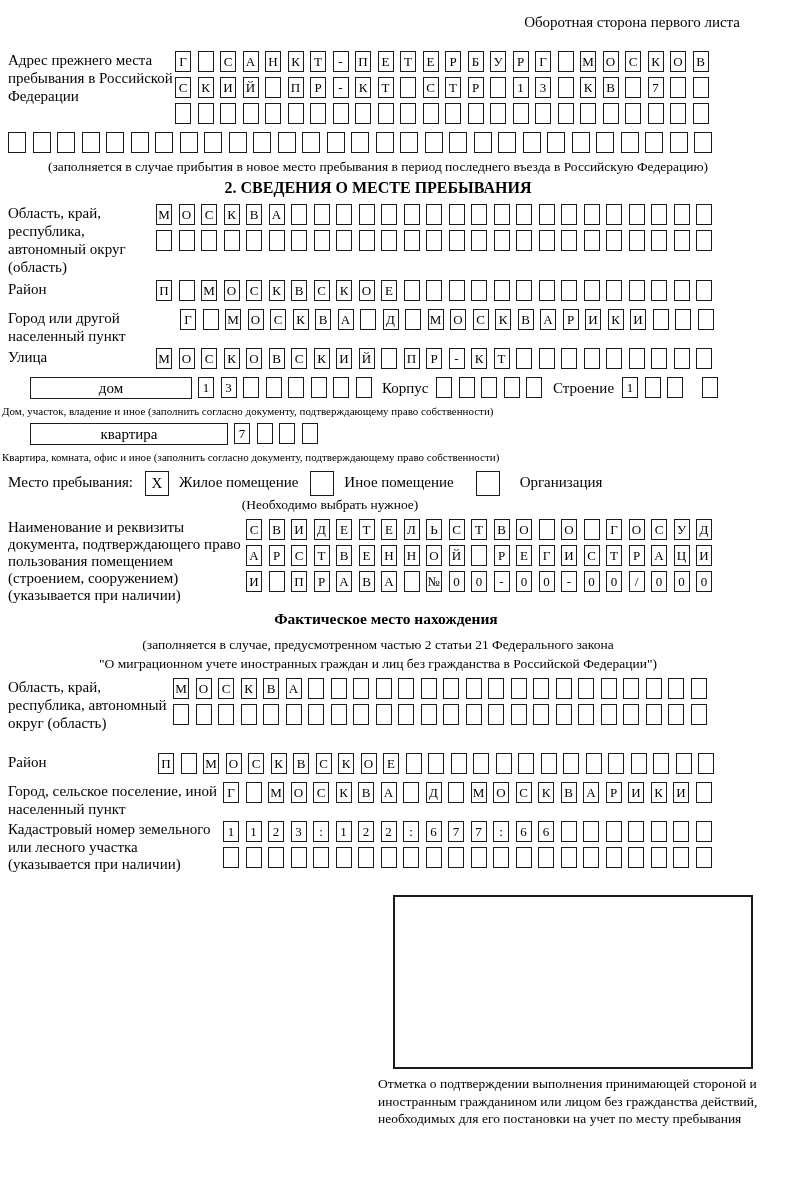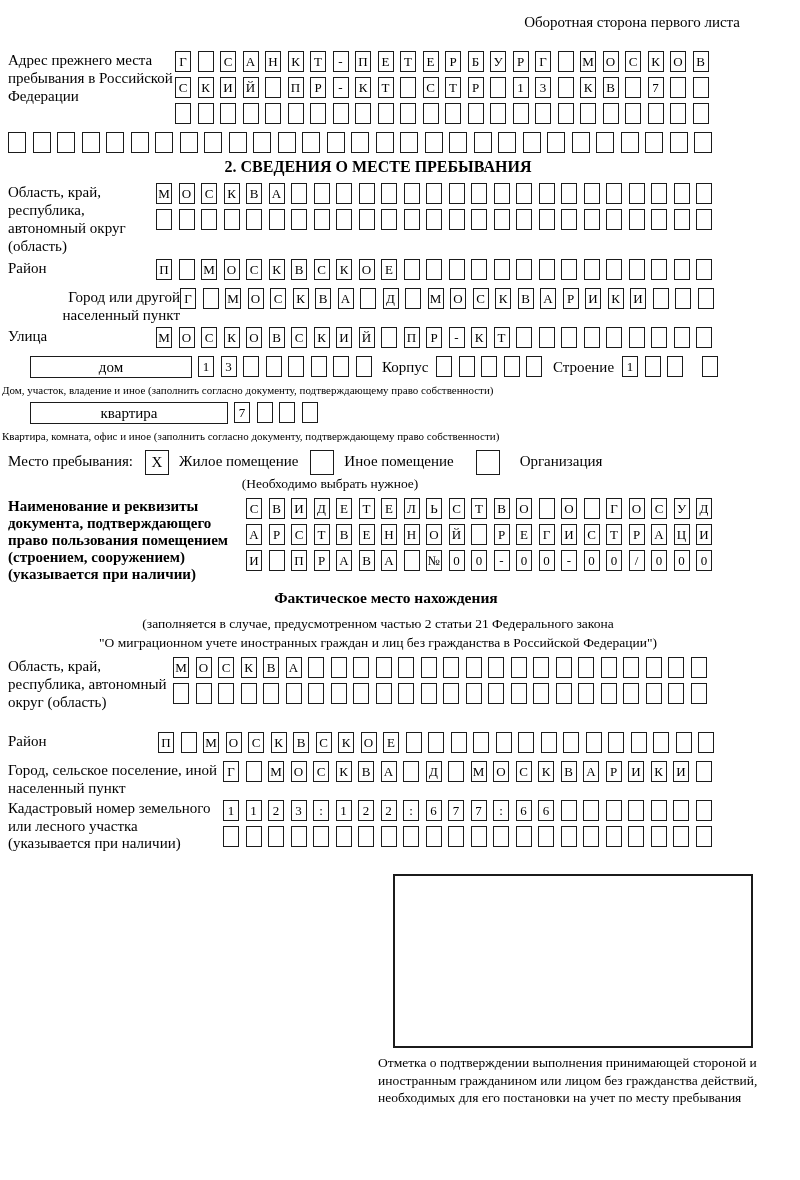--- a/index.html
+++ b/index.html
@@ -3,21 +3,21 @@
 <meta charset="utf-8">
 <style>
   html,body{margin:0;padding:0;background:#fff;}
   body{width:800px;height:1180px;font-family:"Liberation Serif", serif;color:#000;}
   .page{position:relative;width:800px;height:1180px;overflow:hidden;background:#fff;}
 
   .hdr{ text-align:right; padding:14px 60px 0 0; font-size:15px; }
 
   .field{ display:flex; align-items:flex-start; padding-left:8px; margin-bottom:3px; }
   .flabel{ font-size:15px; line-height:18px; flex-shrink:0; }
-  .w167{width:167px;} .w148{width:148px;} .w172{width:172px;text-align:right;} .w165{width:165px;}
+  .w167{width:167px;} .w148{width:148px;} .w172{width:172px;} .w165{width:165px;}
   .w150{width:150px;} .w215{width:215px;} .w238{width:238px;}
 
   .crow{ white-space:nowrap; margin-bottom:4px; height:22px; }
   .crow.inline{ display:inline-block; margin-bottom:0; vertical-align:top; }
   .cell{ display:inline-block; width:14px; height:19px; border:1.5px solid #1b1b1b;
          margin-right:6.5px; text-align:center; font-size:13px; line-height:19px;
          vertical-align:top; background:#fff; }
   .wide .cell{ width:16px; }
   .b1pad{ padding-left:8px; }
 
@@ -51,20 +51,21 @@
 
   <div class="field" style="margin-top:20px;">
     <div class="flabel w167">Адрес прежнего места пребывания в Российской Федерации</div>
     <div>
       <div class="crow"><span class="cell">Г</span><span class="cell"></span><span class="cell">С</span><span class="cell">А</span><span class="cell">Н</span><span class="cell">К</span><span class="cell">Т</span><span class="cell">-</span><span class="cell">П</span><span class="cell">Е</span><span class="cell">Т</span><span class="cell">Е</span><span class="cell">Р</span><span class="cell">Б</span><span class="cell">У</span><span class="cell">Р</span><span class="cell">Г</span><span class="cell"></span><span class="cell">М</span><span class="cell">О</span><span class="cell">С</span><span class="cell">К</span><span class="cell">О</span><span class="cell">В</span></div>
       <div class="crow"><span class="cell">С</span><span class="cell">К</span><span class="cell">И</span><span class="cell">Й</span><span class="cell"></span><span class="cell">П</span><span class="cell">Р</span><span class="cell">-</span><span class="cell">К</span><span class="cell">Т</span><span class="cell"></span><span class="cell">С</span><span class="cell">Т</span><span class="cell">Р</span><span class="cell"></span><span class="cell">1</span><span class="cell">3</span><span class="cell"></span><span class="cell">К</span><span class="cell">В</span><span class="cell"></span><span class="cell">7</span><span class="cell"></span><span class="cell"></span></div>
       <div class="crow"><span class="cell"></span><span class="cell"></span><span class="cell"></span><span class="cell"></span><span class="cell"></span><span class="cell"></span><span class="cell"></span><span class="cell"></span><span class="cell"></span><span class="cell"></span><span class="cell"></span><span class="cell"></span><span class="cell"></span><span class="cell"></span><span class="cell"></span><span class="cell"></span><span class="cell"></span><span class="cell"></span><span class="cell"></span><span class="cell"></span><span class="cell"></span><span class="cell"></span><span class="cell"></span><span class="cell"></span></div>
     </div>
   </div>
   <div class="crow wide b1pad"><span class="cell"></span><span class="cell"></span><span class="cell"></span><span class="cell"></span><span class="cell"></span><span class="cell"></span><span class="cell"></span><span class="cell"></span><span class="cell"></span><span class="cell"></span><span class="cell"></span><span class="cell"></span><span class="cell"></span><span class="cell"></span><span class="cell"></span><span class="cell"></span><span class="cell"></span><span class="cell"></span><span class="cell"></span><span class="cell"></span><span class="cell"></span><span class="cell"></span><span class="cell"></span><span class="cell"></span><span class="cell"></span><span class="cell"></span><span class="cell"></span><span class="cell"></span><span class="cell"></span></div>
+  <div class="caption">(заполняется в случае прибытия в новое место пребывания в период последнего въезда в Российскую Федерацию)</div>
 
   <div class="h2title">2. СВЕДЕНИЯ О МЕСТЕ ПРЕБЫВАНИЯ</div>
 
   <div class="field" style="min-height:73px;">
     <div class="flabel w148">Область, край, республика, автономный округ (область)</div>
     <div>
       <div class="crow"><span class="cell">М</span><span class="cell">О</span><span class="cell">С</span><span class="cell">К</span><span class="cell">В</span><span class="cell">А</span><span class="cell"></span><span class="cell"></span><span class="cell"></span><span class="cell"></span><span class="cell"></span><span class="cell"></span><span class="cell"></span><span class="cell"></span><span class="cell"></span><span class="cell"></span><span class="cell"></span><span class="cell"></span><span class="cell"></span><span class="cell"></span><span class="cell"></span><span class="cell"></span><span class="cell"></span><span class="cell"></span><span class="cell"></span></div>
       <div class="crow"><span class="cell"></span><span class="cell"></span><span class="cell"></span><span class="cell"></span><span class="cell"></span><span class="cell"></span><span class="cell"></span><span class="cell"></span><span class="cell"></span><span class="cell"></span><span class="cell"></span><span class="cell"></span><span class="cell"></span><span class="cell"></span><span class="cell"></span><span class="cell"></span><span class="cell"></span><span class="cell"></span><span class="cell"></span><span class="cell"></span><span class="cell"></span><span class="cell"></span><span class="cell"></span><span class="cell"></span><span class="cell"></span></div>
     </div>
   </div>
@@ -93,21 +94,21 @@
     <span class="lblbox wb196">квартира</span><span class="crow inline"><span class="cell">7</span><span class="cell"></span><span class="cell"></span><span class="cell"></span></span>
   </div>
   <div class="cap-left">Квартира, комната, офис и иное (заполнить согласно документу, подтверждающему право собственности)</div>
 
   <div class="stayrow">
     <span>Место пребывания:</span><span class="chk">X</span><span>Жилое помещение</span><span class="chk"></span><span>Иное помещение</span><span class="chk" style="margin-left:22px;margin-right:20px;"></span><span>Организация</span>
   </div>
   <div class="choosenote">(Необходимо выбрать нужное)</div>
 
   <div class="field">
-    <div class="flabel w238" style="line-height:17px;font-weight:bold;">Наименование и реквизиты документа, подтверждающего право пользования помещением (строением, сооружением) (указывается при наличии)</div>
+    <div class="flabel w238" style="line-height:17px;">Наименование и реквизиты документа, подтверждающего право пользования помещением (строением, сооружением) (указывается при наличии)</div>
     <div>
       <div class="crow"><span class="cell">С</span><span class="cell">В</span><span class="cell">И</span><span class="cell">Д</span><span class="cell">Е</span><span class="cell">Т</span><span class="cell">Е</span><span class="cell">Л</span><span class="cell">Ь</span><span class="cell">С</span><span class="cell">Т</span><span class="cell">В</span><span class="cell">О</span><span class="cell"></span><span class="cell">О</span><span class="cell"></span><span class="cell">Г</span><span class="cell">О</span><span class="cell">С</span><span class="cell">У</span><span class="cell">Д</span></div>
       <div class="crow"><span class="cell">А</span><span class="cell">Р</span><span class="cell">С</span><span class="cell">Т</span><span class="cell">В</span><span class="cell">Е</span><span class="cell">Н</span><span class="cell">Н</span><span class="cell">О</span><span class="cell">Й</span><span class="cell"></span><span class="cell">Р</span><span class="cell">Е</span><span class="cell">Г</span><span class="cell">И</span><span class="cell">С</span><span class="cell">Т</span><span class="cell">Р</span><span class="cell">А</span><span class="cell">Ц</span><span class="cell">И</span></div>
       <div class="crow"><span class="cell">И</span><span class="cell"></span><span class="cell">П</span><span class="cell">Р</span><span class="cell">А</span><span class="cell">В</span><span class="cell">А</span><span class="cell"></span><span class="cell">№</span><span class="cell">0</span><span class="cell">0</span><span class="cell">-</span><span class="cell">0</span><span class="cell">0</span><span class="cell">-</span><span class="cell">0</span><span class="cell">0</span><span class="cell">/</span><span class="cell">0</span><span class="cell">0</span><span class="cell">0</span></div>
     </div>
   </div>
 
   <div class="subtitle" style="margin-top:6px;margin-left:8px;">Фактическое место нахождения</div>
   <div class="caption">(заполняется в случае, предусмотренном частью 2 статьи 21 Федерального закона</div>
   <div class="caption" style="margin-bottom:6px;">"О миграционном учете иностранных граждан и лиц без гражданства в Российской Федерации")</div>

